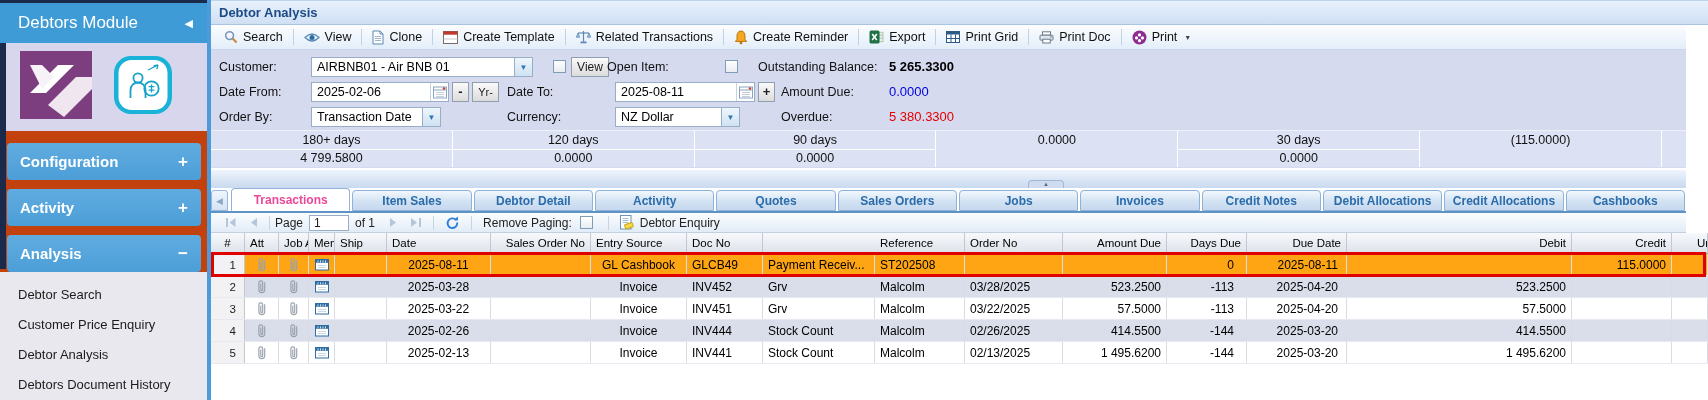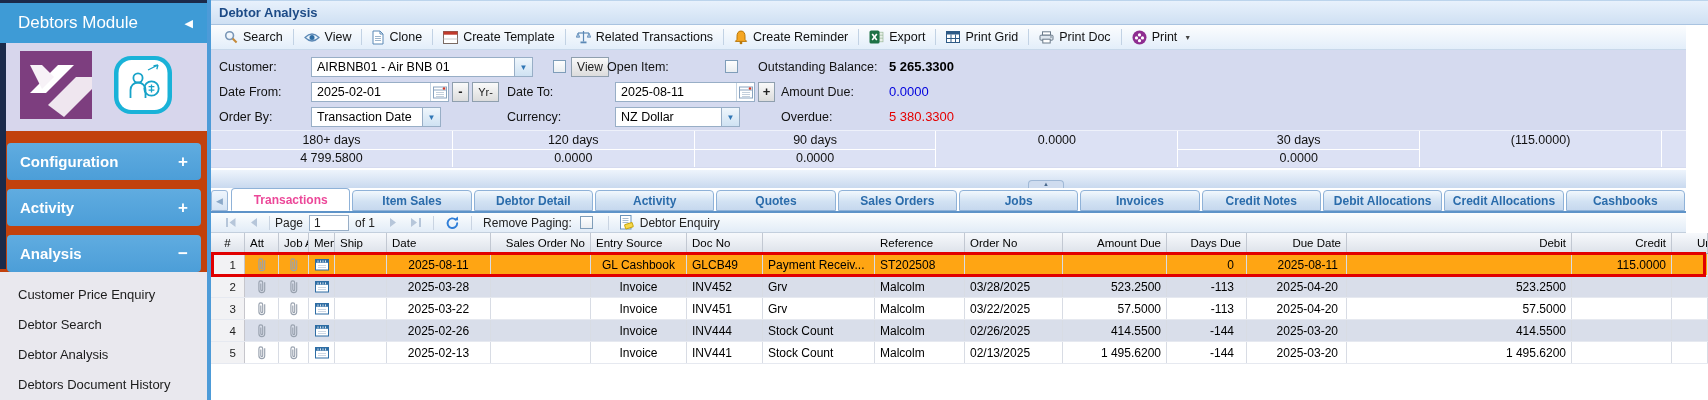--- a/index.html
+++ b/index.html
@@ -115,22 +115,22 @@
         <div class="sb-section">
           <span class="lbl">Activity</span>
           <span class="tg">+</span>
         </div>
         <div class="sb-section">
           <span class="lbl">Analysis</span>
           <span class="tg">−</span>
         </div>
       </div>
     <div id="sb-items">
+        <div class="sb-item">Debtor Search</div>
         <div class="sb-item">Customer Price Enquiry</div>
-        <div class="sb-item">Debtor Search</div>
         <div class="sb-item">Debtor Analysis</div>
         <div class="sb-item">Debtors Document History</div>
       </div>
   </aside>
 
   <main id="main">
     <div id="titlebar">
       <span class="t">Debtor Analysis</span>
     </div>
 
@@ -267,21 +267,21 @@
       </div>
       <div class="cb" style="left:342px;top:10px"></div>
       <div class="sq-btn view" style="left:360px;top:7px;width:38px">View</div>
       <div class="flabel" style="left:396px;top:7px">Open Item:</div>
       <div class="cb" style="left:514px;top:10px"></div>
       <div class="flabel" style="left:547px;top:7px">Outstanding Balance:</div>
       <div class="fvalue" style="left: 678px; top: 7px; font-weight: bold; color: rgb(0, 0, 0);">5 265.3300</div>
 
       <div class="flabel" style="left:8px;top:32px">Date From:</div>
       <div class="ffield" style="left:100px;top:32px;width:138px">
-        <span class="val">2025-02-01</span>
+        <span class="val">2025-02-06</span>
         <span class="cal-btn">
             <svg width="14" height="13">
               <rect x="0.5" y="1" width="13" height="11" fill="#fff" stroke="#8aa4c0"></rect>
               <line x1="0.5" y1="4" x2="13.5" y2="4" stroke="#8aa4c0"></line>
               <g stroke="#c3cfdc">
                 <line x1="3" y1="6.5" x2="11" y2="6.5"></line>
                 <line x1="3" y1="8.5" x2="11" y2="8.5"></line>
                 <line x1="3" y1="10.5" x2="11" y2="10.5"></line>
               </g>
               <circle cx="11" cy="2.5" r="1.3" fill="#d23a2a"></circle>

